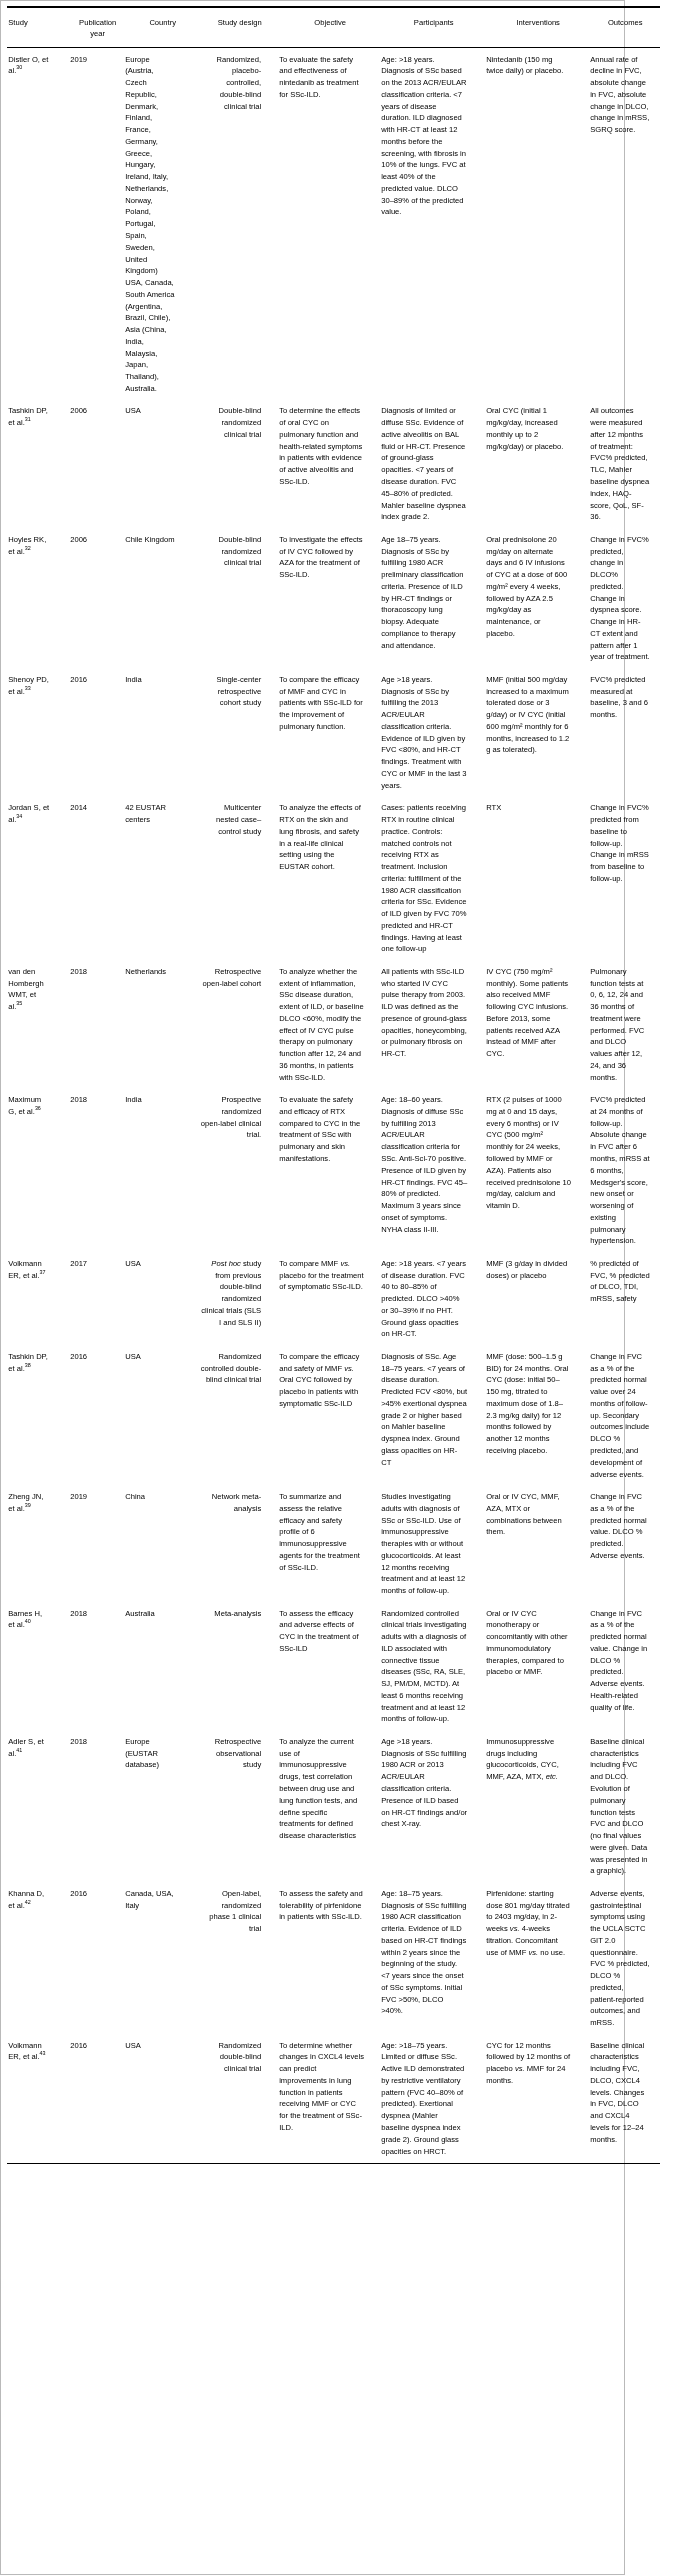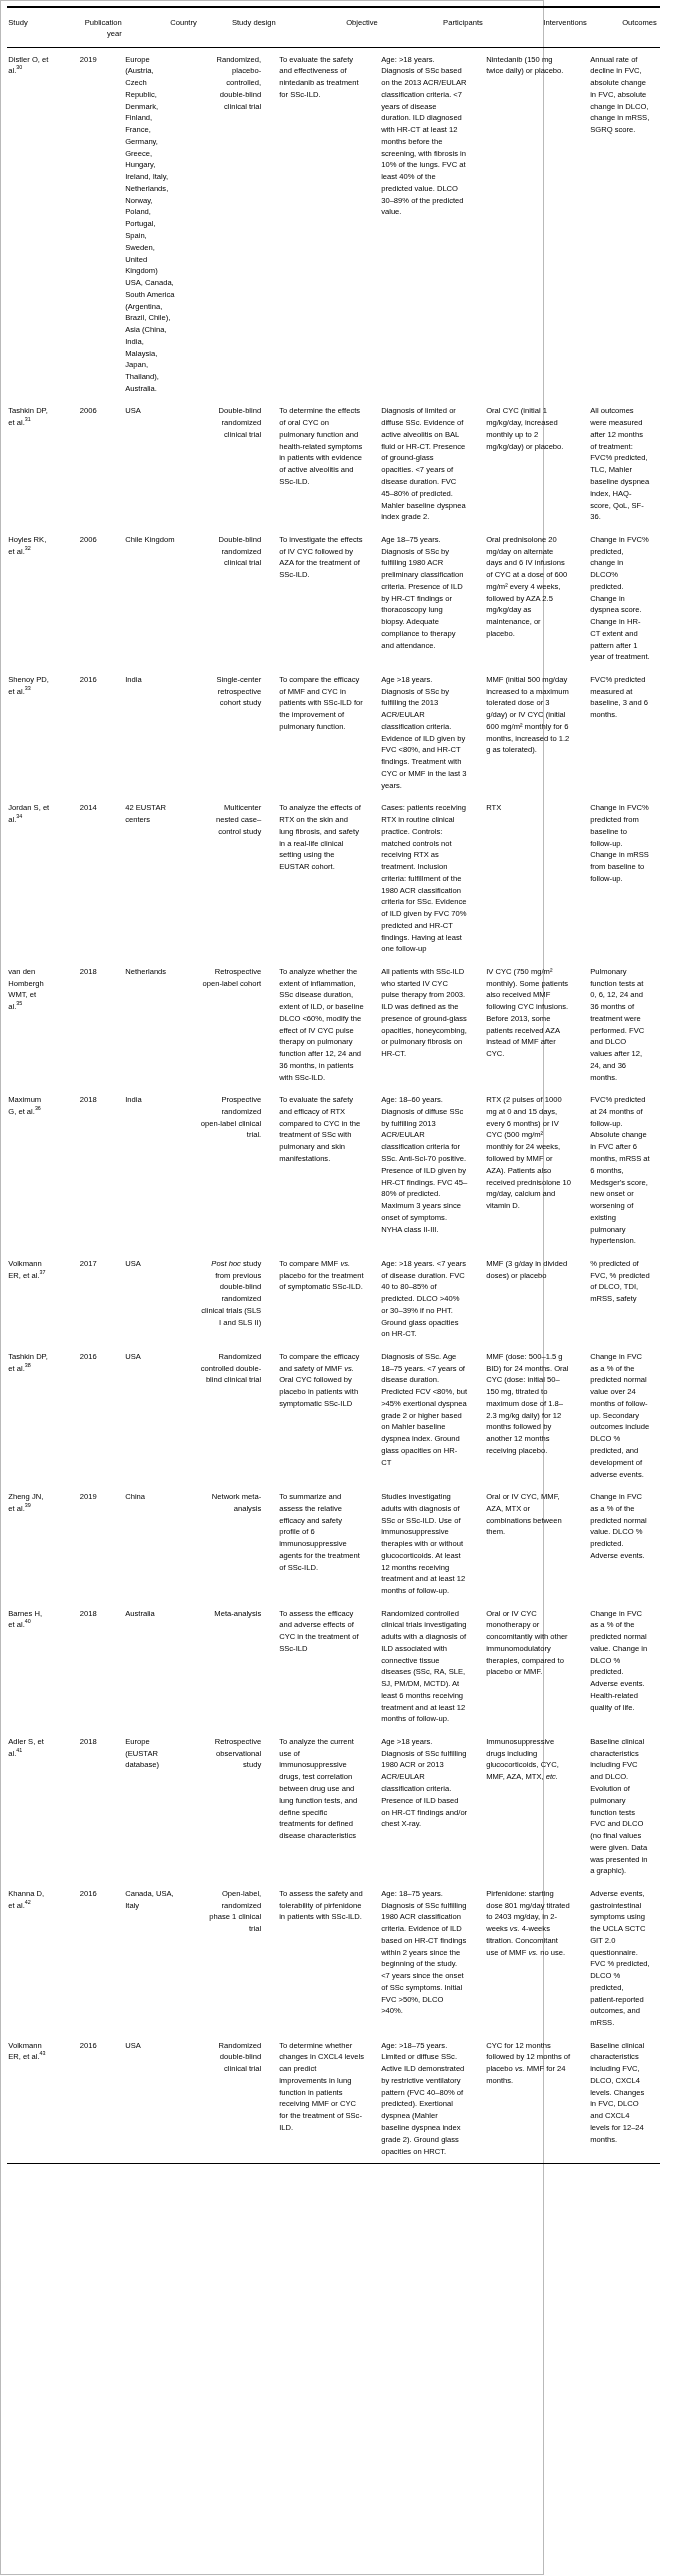--- a/index.html
+++ b/index.html
@@ -1,50 +1,50 @@
 <!DOCTYPE html>
 <html style="font-size:9px"><head>
 <meta charset="utf-8">
 <style>
   html, body { margin: 0; padding: 0; background: #ffffff; }
   .page {
-    width: 544px;
+    width: 625px;
     min-height: 2575px;
     box-sizing: border-box;
     border: 0.6px solid #b9b9b9;
     padding: 5.1px 6.2px 8px 6.2px;
     background: #ffffff;
   }
   table.studies {
     width: 100%;
     border-collapse: collapse;
     table-layout: fixed;
     font-family: "Liberation Sans", sans-serif;
     font-size: 7.6px;
     line-height: 1.55;
     color: #000000;
     border-bottom: 1.1px solid #000000;
   }
   thead th {
     font-weight: 400;
-    text-align: right;
+    text-align: center;
     vertical-align: top;
     border-top: 2.3px solid #000000;
     border-bottom: 1.7px solid #000000;
     padding: 8.5px 3.4px 7.3px 3.4px;
   }
   thead th.col-study { text-align: left; padding-left: 1.1px; }
   tbody td {
     vertical-align: top;
     text-align: left;
     padding: 5.1px 0 5.6px 0;
     word-wrap: break-word;
   }
   tbody td:nth-child(1) { padding-right: 20.3px; padding-left: 1.1px; }
-  tbody td:nth-child(2) { padding-right: 19px; text-align: center; }
+  tbody td:nth-child(2) { padding-right: 19px; }
   tbody td:nth-child(3) { padding-right: 24px; }
   tbody td:nth-child(4) { padding-right: 18px; text-align: right; }
   tbody td:nth-child(5) { padding-right: 17px; }
   tbody td:nth-child(6) { padding-right: 19px; margin-left: 36px; }
   tbody td:nth-child(7) { padding-right: 19px; }
   tbody td:nth-child(8) { padding-right: 10.2px; }
   sup.ref {
     font-size: 5.4px;
     line-height: 0;
     vertical-align: super;

